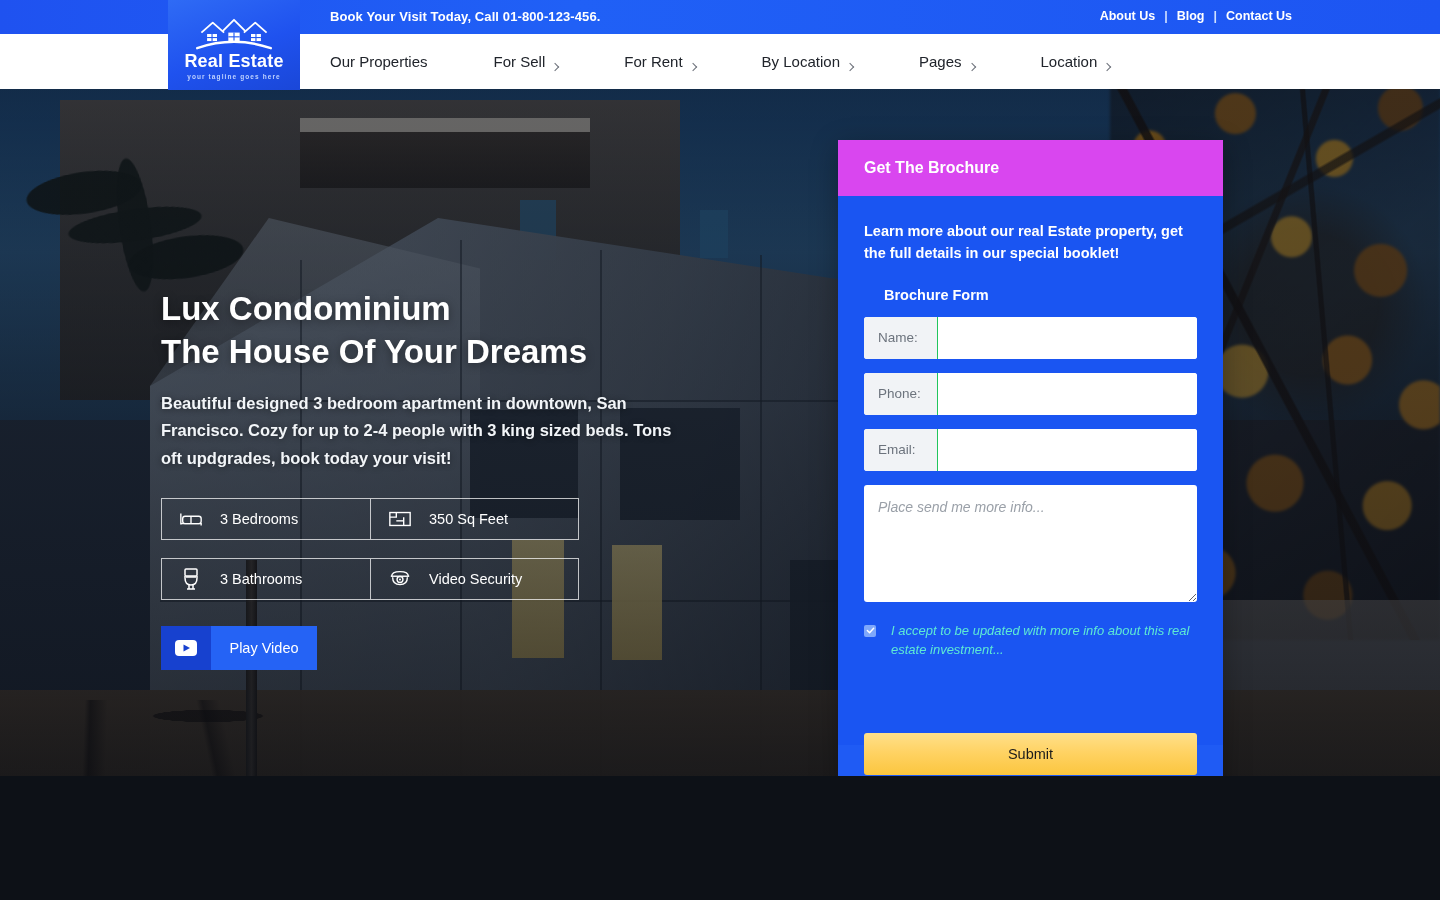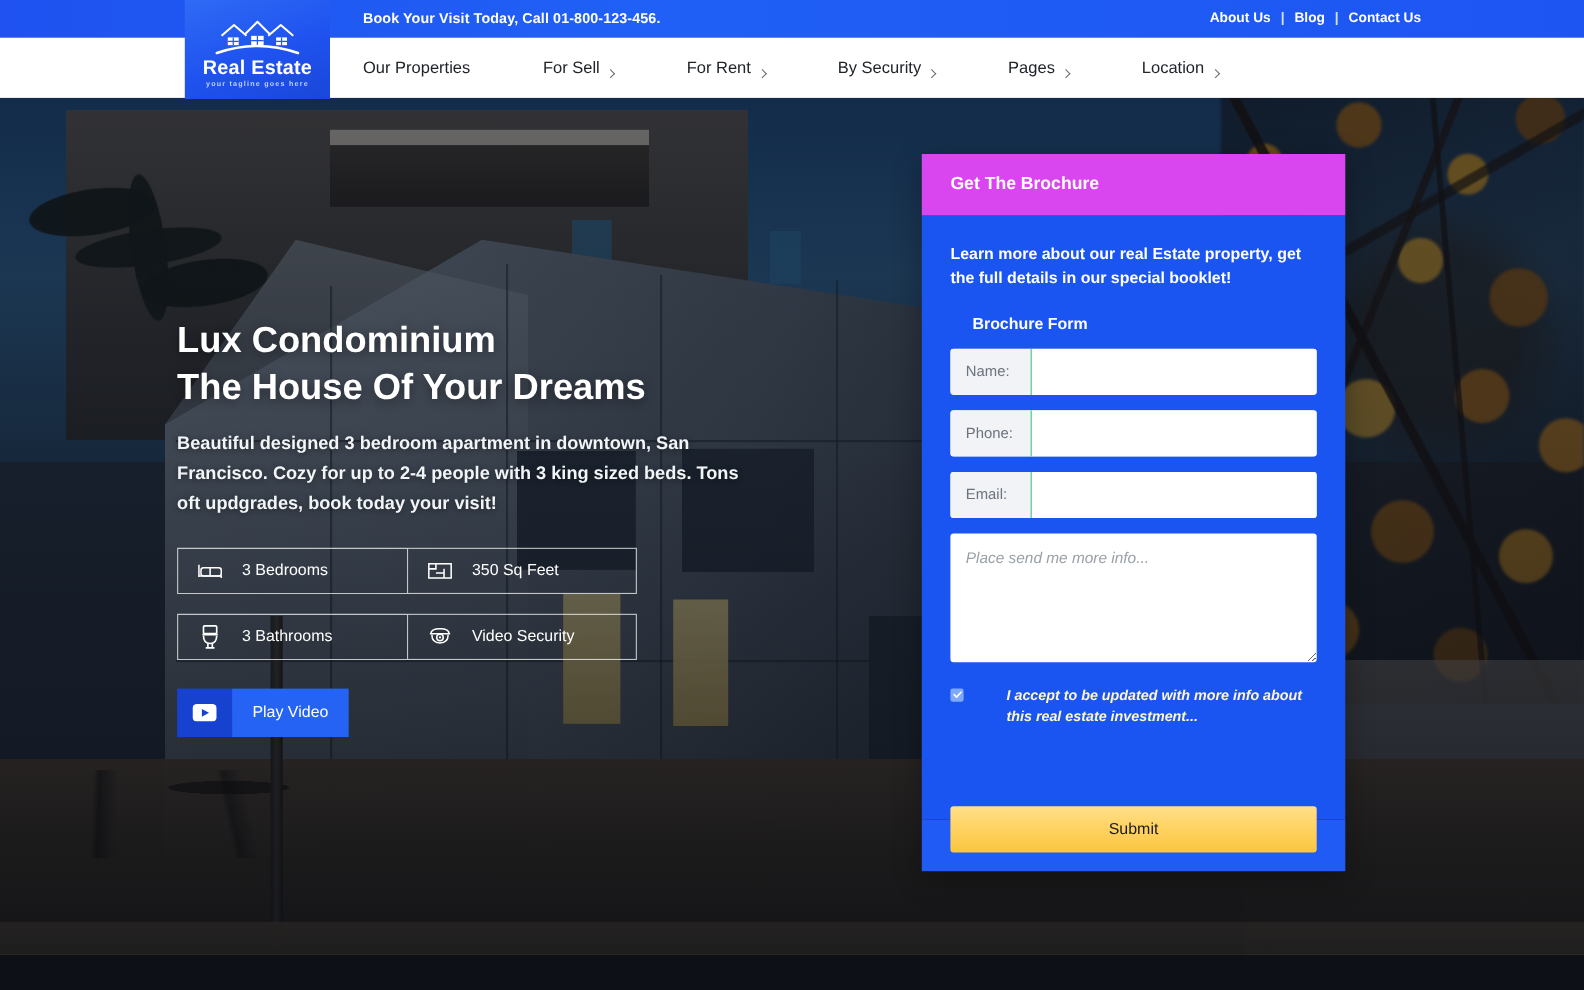--- a/index.html
+++ b/index.html
@@ -4,21 +4,21 @@
 <style>
   * { box-sizing: border-box; margin: 0; padding: 0; }
   html, body {
     width: 1440px; height: 900px;
     font-family: "Liberation Sans", sans-serif;
     overflow: hidden;
     background: #0d1117;
   }
 
   
-  .page { position: relative; width: 1440px; height: 868px; overflow: hidden; }
+  .page { position: relative; width: 1440px; height: 776px; overflow: hidden; }
 
   .hero-photo {
     position: absolute; left: 0; top: 0; width: 1440px; height: 900px;
     background-color: #27313f;
     overflow: hidden;
   }
   
   .sky {
     position: absolute; left: 0; top: 0; width: 1440px; height: 420px;
     background: linear-gradient(180deg, #14365e 0%, #1d4a78 30%, #2d5d87 60%, #24425e 100%);
@@ -277,22 +277,22 @@
   .msg-area::placeholder { color: #9aa0a8; font-style: italic; }
   .accept-row {
     display: flex; align-items: flex-start; gap: 9px; margin-top: 16px;
   }
   .accept-box {
     width: 12px; height: 12px; flex: 0 0 12px; margin-top: 3px;
     background: #7fa8fb; border-radius: 2px;
     display: flex; align-items: center; justify-content: center;
   }
   .accept-text {
-    color: #fef9c3; font-size: 13px; font-style: italic;
-    font-weight: bold; line-height: 1.45; padding-left: 6px; margin-left: 24px;
+    color: #5eead4; font-size: 13px; font-style: italic;
+    font-weight: normal; line-height: 1.45; padding-left: 6px;
   }
   .bro-footer {
     height: 47px; background: #1f5bf4;
     display: flex; align-items: center; justify-content: center;
     padding: 0 26px;
   }
   .submit-btn {
     width: 100%; height: 42px; margin-top: -30px;
     border: none; border-radius: 3px; cursor: pointer;
     background: linear-gradient(180deg, #ffe08a 0%, #ffd262 48%, #fbc63f 100%);
@@ -360,21 +360,21 @@
       </div>
       <div class="nav-item">
         <span>For Sell</span>
         <span class="chev"></span>
       </div>
       <div class="nav-item">
         <span>For Rent</span>
         <span class="chev"></span>
       </div>
       <div class="nav-item">
-        <span>By Security</span>
+        <span>By Location</span>
         <span class="chev"></span>
       </div>
       <div class="nav-item">
         <span>Pages</span>
         <span class="chev"></span>
       </div>
       <div class="nav-item">
         <span>Location</span>
         <span class="chev"></span>
       </div>

